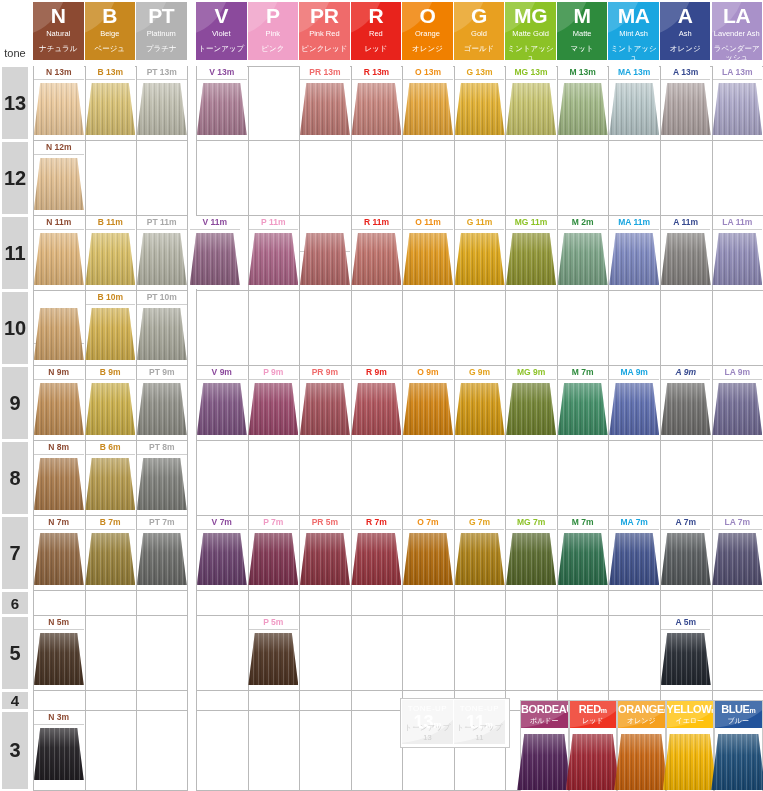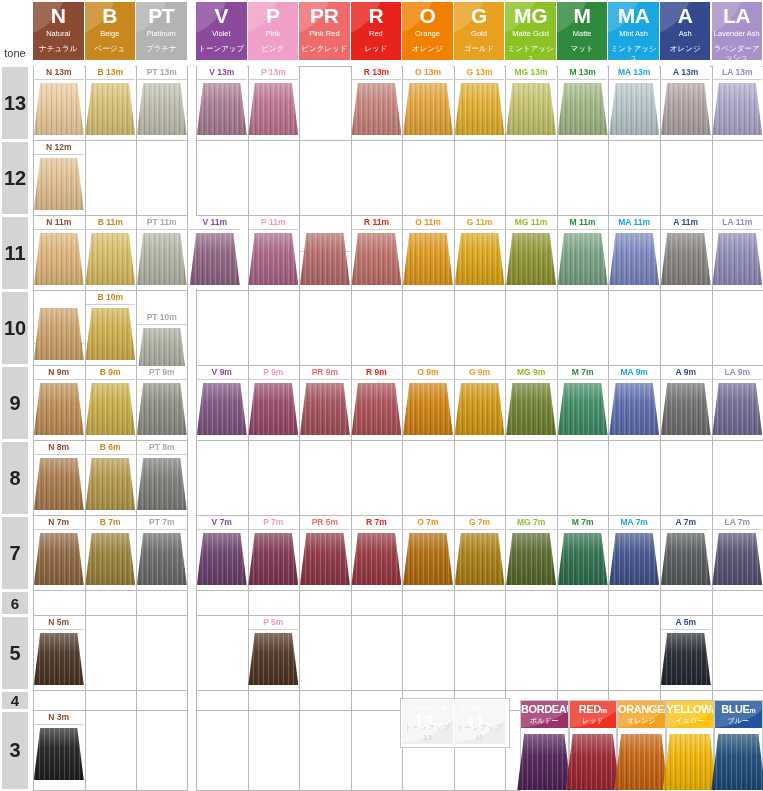--- a/index.html
+++ b/index.html
@@ -266,23 +266,23 @@
           <div class="sheen"></div>
         </div>
       </div>
     <div class="cell" style="left:197px;top:66px;width:49.55px;height:73px;">
         <div class="lbl" style="color:#8b4a9c;">V 13m</div>
         <div class="sw" style="background:#a87b92;">
           <div class="tex"></div>
           <div class="sheen"></div>
         </div>
       </div>
-    <div class="cell" style="left:248.55px;top:66px;width:49.55px;height:73px;">
-        <div class="lbl" style="color:#f09ac4;">P 13m</div>
-        <div class="sw" style="background:#bd7290;">
+    <div class="cell" style="left:300.1px;top:66px;width:49.55px;height:73px;">
+        <div class="lbl" style="color:#ef6b6b;">PR 13m</div>
+        <div class="sw" style="background:#bd7a75;">
           <div class="tex"></div>
           <div class="sheen"></div>
         </div>
       </div>
     <div class="cell" style="left:351.65px;top:66px;width:49.55px;height:73px;">
         <div class="lbl" style="color:#e8231c;">R 13m</div>
         <div class="sw" style="background:#c4827a;">
           <div class="tex"></div>
           <div class="sheen"></div>
         </div>
@@ -407,21 +407,21 @@
         </div>
       </div>
     <div class="cell" style="left:506.29999999999995px;top:216px;width:49.55px;height:73px;">
         <div class="lbl" style="color:#8cc226;">MG 11m</div>
         <div class="sw" style="background:#8e9332;">
           <div class="tex"></div>
           <div class="sheen"></div>
         </div>
       </div>
     <div class="cell" style="left:557.8499999999999px;top:216px;width:49.55px;height:73px;">
-        <div class="lbl" style="color:#2e8b3d;">M 11m</div>
+        <div class="lbl" style="color:#2e8b3d;">M 2m</div>
         <div class="sw" style="background:#78a083;">
           <div class="tex"></div>
           <div class="sheen"></div>
         </div>
       </div>
     <div class="cell" style="left:609.4px;top:216px;width:49.55px;height:73px;">
         <div class="lbl" style="color:#1aa6e0;">MA 11m</div>
         <div class="sw" style="background:#7a85bd;">
           <div class="tex"></div>
           <div class="sheen"></div>
@@ -448,21 +448,21 @@
           <div class="sheen"></div>
         </div>
       </div>
     <div class="cell" style="left:85.5px;top:291px;width:49.5px;height:73px;">
         <div class="lbl" style="color:#c8881f;">B 10m</div>
         <div class="sw" style="background:#cfae4d;">
           <div class="tex"></div>
           <div class="sheen"></div>
         </div>
       </div>
-    <div class="cell" style="left:137px;top:291px;width:49.5px;height:73px;margin-top:20px;">
+    <div class="cell" style="left:137px;top:291px;width:49.5px;height:73px;">
         <div class="lbl" style="color:#a8a8a8;">PT 10m</div>
         <div class="sw" style="background:#a7a79a;">
           <div class="tex"></div>
           <div class="sheen"></div>
         </div>
       </div>
     <div class="cell" style="left:34px;top:366px;width:49.5px;height:73px;">
         <div class="lbl" style="color:#8c4a32;">N 9m</div>
         <div class="sw" style="background:#bd8c55;">
           <div class="tex"></div>
@@ -540,21 +540,21 @@
         </div>
       </div>
     <div class="cell" style="left:609.4px;top:366px;width:49.55px;height:73px;">
         <div class="lbl" style="color:#1aa6e0;">MA 9m</div>
         <div class="sw" style="background:#5b6bac;">
           <div class="tex"></div>
           <div class="sheen"></div>
         </div>
       </div>
     <div class="cell" style="left:660.95px;top:366px;width:49.55px;height:73px;">
-        <div class="lbl" style="color:#36498f;">A 9m</div>
+        <div class="lbl" style="color:#36498f;font-style:italic;">A 9m</div>
         <div class="sw" style="background:#6f6e6c;">
           <div class="tex"></div>
           <div class="sheen"></div>
         </div>
       </div>
     <div class="cell" style="left:712.5px;top:366px;width:49.55px;height:73px;">
         <div class="lbl" style="color:#9b86c0;">LA 9m</div>
         <div class="sw" style="background:#716b93;">
           <div class="tex"></div>
           <div class="sheen"></div>

